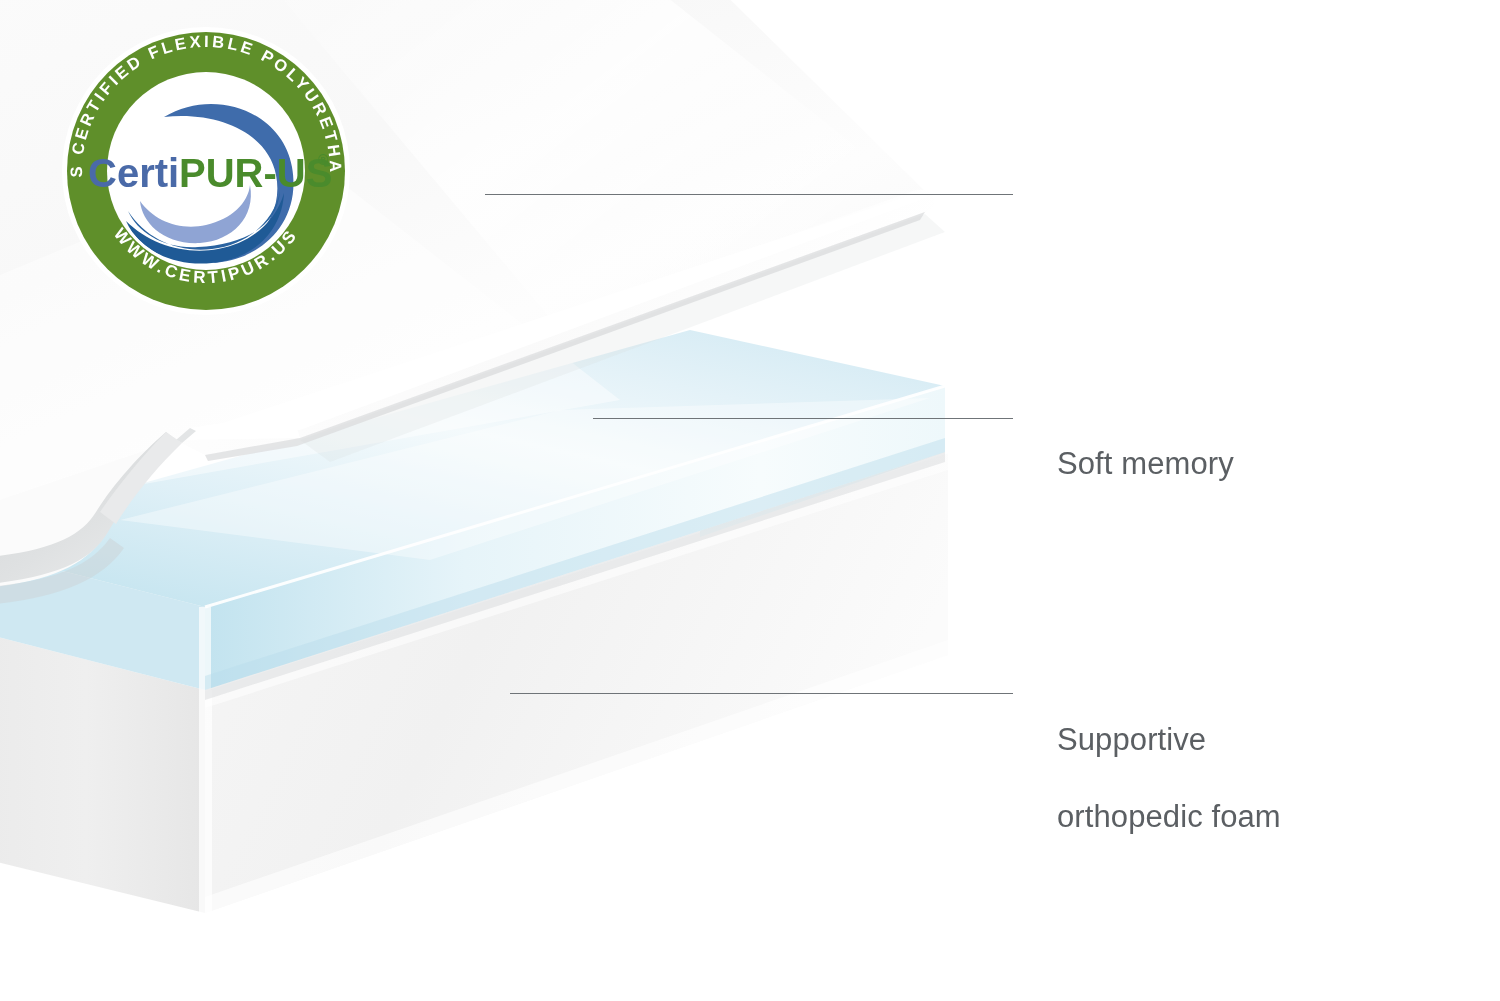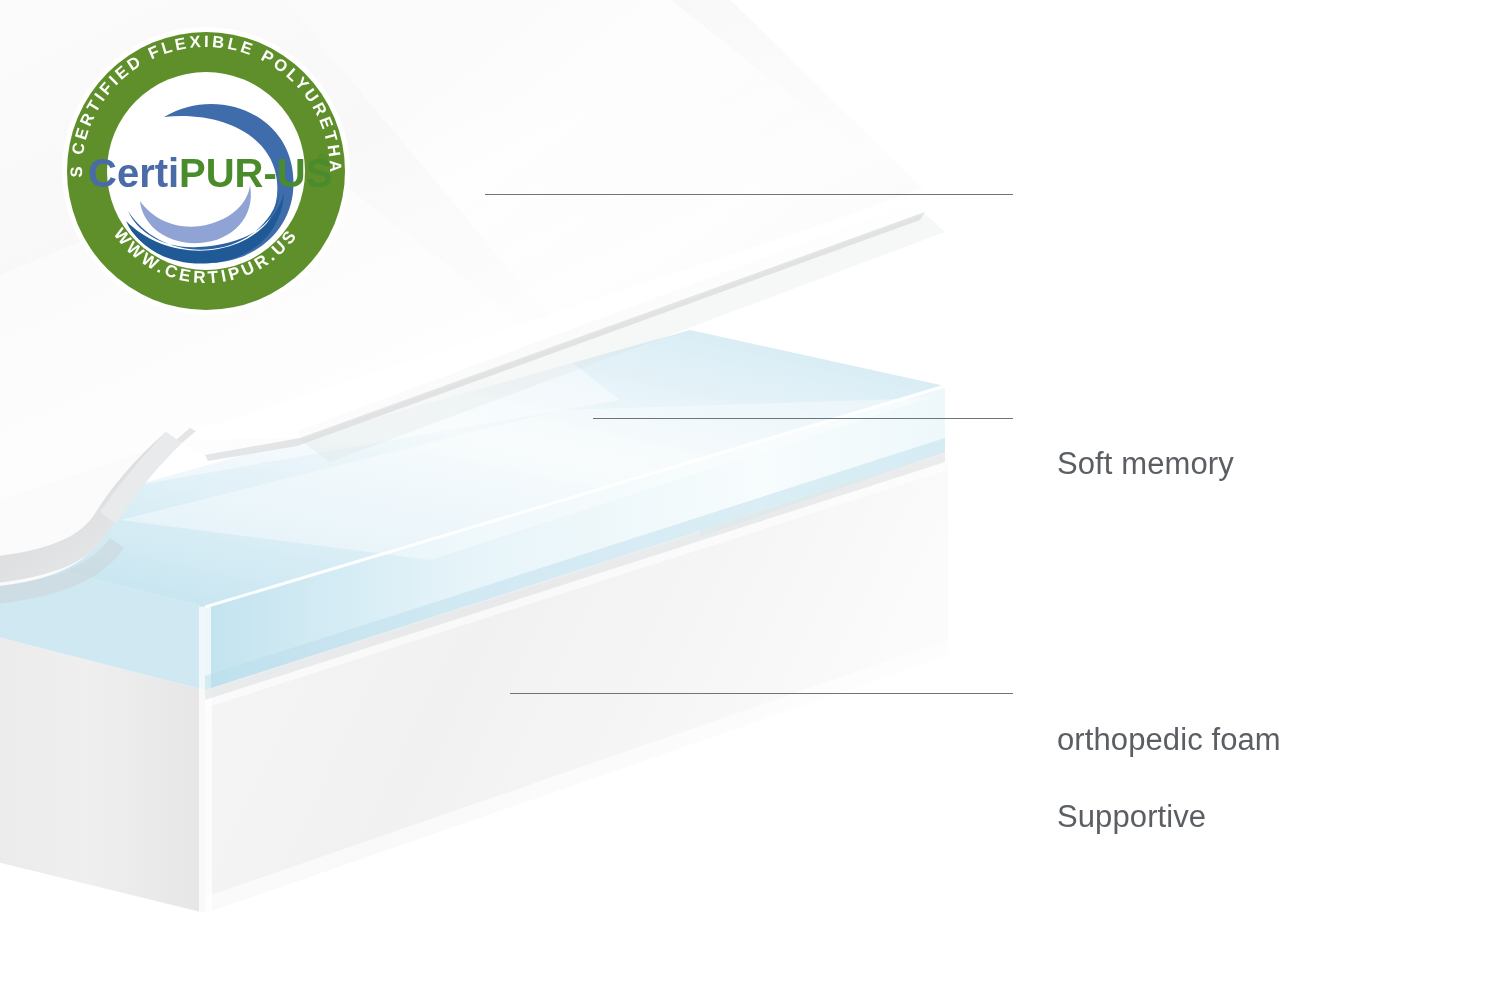--- a/index.html
+++ b/index.html
@@ -207,22 +207,22 @@
   <div class="leader" style="left:485px;top:194px;width:528px;"></div>
   <div class="leader" style="left:593px;top:418px;width:420px;"></div>
   <div class="leader" style="left:510px;top:693px;width:503px;"></div>
 
 
   <div class="callout" style="left:1057px;top:406px;">
     <span class="ln">Soft memory</span>
   </div>
 
   <div class="callout" style="left:1057px;top:682px;">
+    <span class="ln">Supportive</span>
     <span class="ln">orthopedic foam</span>
-    <span class="ln">Supportive</span>
   </div>
 
   <svg id="badge" viewBox="0 0 320 292">
     <defs>
       <path id="ringTopPath" d="M 36 146 A 124 124 0 0 1 284 146" fill="none"></path>
       <path id="ringBotPath" d="M 48 146 A 112 112 0 0 0 272 146" fill="none"></path>
       <clipPath id="swooshClip">
           <circle cx="160" cy="146" r="96"></circle>
         </clipPath>
     </defs>

